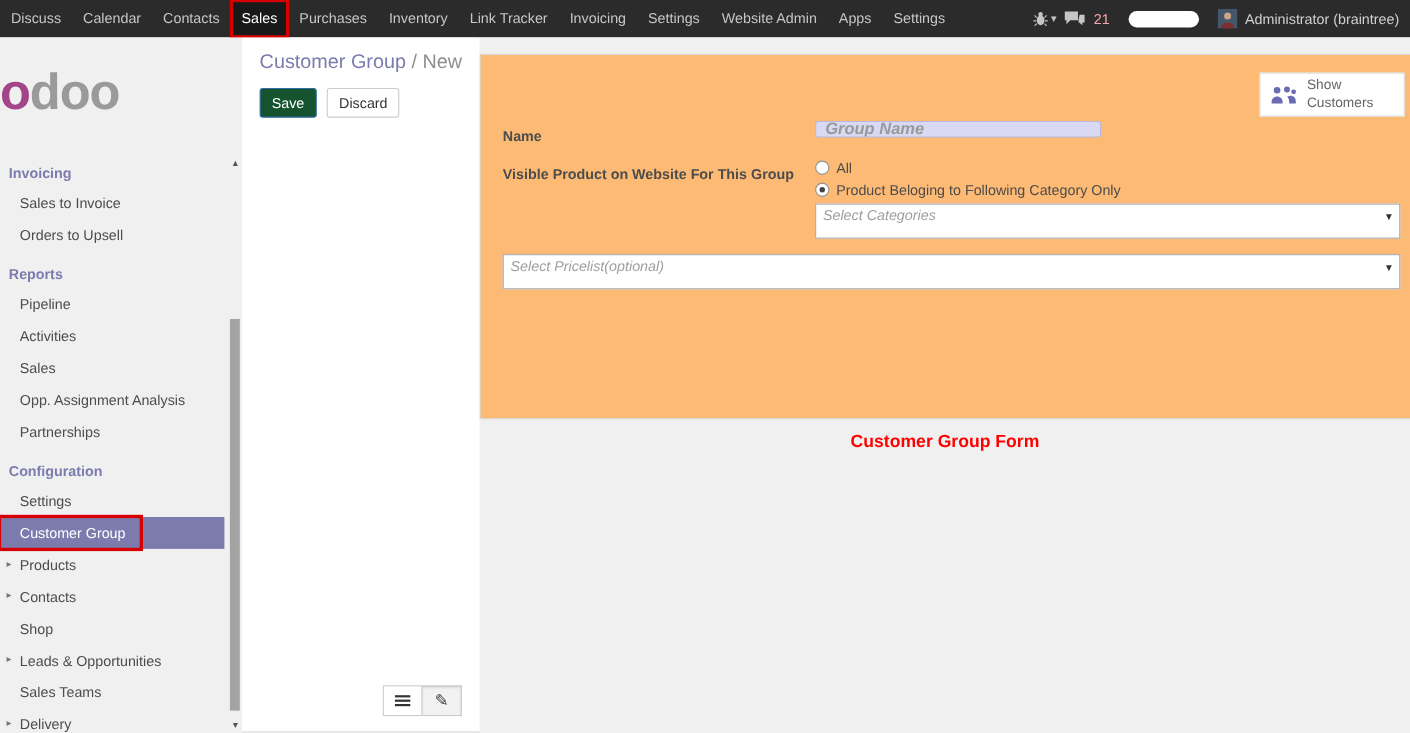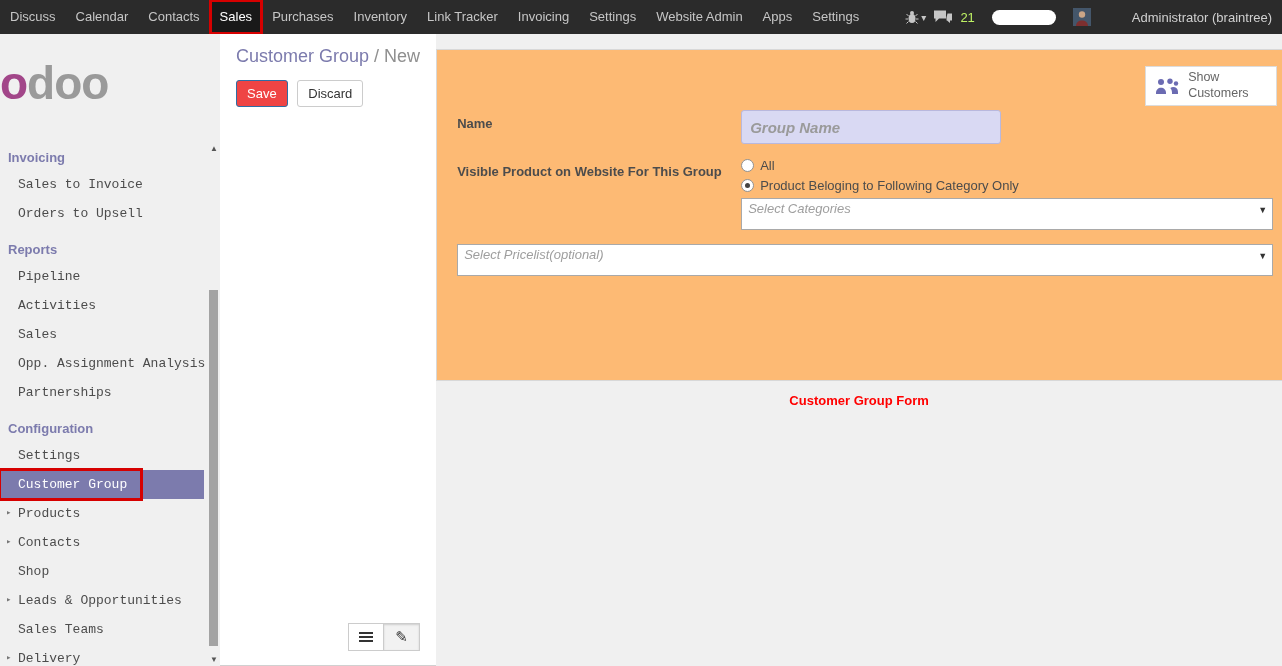--- a/index.html
+++ b/index.html
@@ -14,53 +14,53 @@
   .topbar {
     height:34px; background:#2b2b2b; display:flex; align-items:stretch;
     color:#c6c6c6;
   }
   .menu-item { padding:0 10px; line-height:34px; cursor:pointer; white-space:nowrap; }
   .menu-item.active { background:#191919; color:#fff; }
   .annotate-red { outline:3px solid #d60000; outline-offset:-2px; }
   .systray { margin-left:auto; display:flex; align-items:center; gap:7px; padding-right:10px; }
   .sys-icon { display:flex; align-items:center; cursor:pointer; }
   .caret-small { font-size:10px; color:#c6c6c6; margin-left:2px; }
-  .msg-count { color:#bef264;text-align:right; }
+  .msg-count { color:#fca5a5;text-align:right; }
   .pill { width:64px; height:15px; background:#ffffff; border-radius:8px; margin:0 10px; }
   .avatar { width:18px; height:18px; display:block; }
-  .user-name { color:#d0d0d0; white-space:nowrap;margin-left:34px; }
+  .user-name { color:#d0d0d0; white-space:nowrap; }
 
   
   .layout { display:flex; height:632px; }
 
   
   .sidebar { width:220px; flex:none; background:#f0f0f0; position:relative; }
   .logo { text-align:left; padding:22px 0 26px; font-weight:bold; font-size:46px;
           letter-spacing:-1px; color:#9a9a9a; cursor:default; }
   .logo .accent { color:#a24689; }
   .section-header { color:#7c7bad; font-weight:bold; padding:6px 0 5px 8px; margin-top:8px; }
-  .sidebar-item { padding:7px 0 7px 18px; color:#4c4c4c; position:relative; cursor:pointer;font-family:Liberation Mono, monospace; }
+  .sidebar-item { padding:7px 0 7px 18px; color:#4c4c4c; position:relative; cursor:pointer; }
   .sidebar-item .caret { position:absolute; left:6px; top:8px; font-size:9px; color:#777; }
   .sidebar-item.selected { padding:0; width:204px; background:#7c7bad; color:#fff; }
   .sidebar-item.selected .inner { display:inline-block; padding:7px 14px 7px 18px;
           outline:3px solid #d60000; outline-offset:-1px; }
   .sb-up { position:absolute; top:110px; right:2px; font-size:8px; color:#555; }
   .sb-down { position:absolute; bottom:2px; right:2px; font-size:8px; color:#555; }
   .sb-thumb { position:absolute; top:256px; right:2px; width:9px; height:356px; background:#a3a3a3; }
 
   
   .main { flex:1; display:flex; flex-direction:row; min-width:0; }
   .control-panel { background:#fff; border-bottom:1px solid #d0d0d0;
                    padding:12px 16px 14px; position:relative; }
   .breadcrumb { font-size:18px; color:#7c7bad; margin-bottom:13px; }
   .breadcrumb .link { cursor:pointer; }
   .breadcrumb .sep, .breadcrumb .current { color:#8f8f8f; }
   .btn { display:inline-block; font-size:13px; padding:5px 10px; border-radius:3px;
          border:1px solid #ccc; background:#fff; color:#333; cursor:pointer; }
-  .btn-primary { background:#ef4444; border-color:#2e6da4; color:#fff; margin-right:6px; }
+  .btn-primary { background:#14532d; border-color:#2e6da4; color:#fff; margin-right:6px; }
   .view-switcher { position:absolute; right:16px; bottom:14px; display:flex; }
   .vs-btn { width:36px; height:28px; border:1px solid #ccc; background:#fff;
             display:flex; align-items:center; justify-content:center; cursor:pointer; }
   .vs-btn + .vs-btn { border-left:none; }
   .vs-btn.active { background:#f2f2f2; box-shadow:inset 0 1px 2px rgba(0,0,0,.15); }
   .list-glyph { width:14px; height:2px; background:#333; box-shadow:0 4px 0 #333, 0 8px 0 #333;
                 transform:translateY(-4px); }
   .edit-glyph { font-size:15px; color:#333; font-style:normal; }
 
   
@@ -68,36 +68,36 @@
   .sheet { width:858px; margin:0 auto; background:#fdba74; border:1px solid #d8d8d8;
            min-height:332px; position:relative; padding:16px 20px 40px; }
   .show-customers { position:absolute; top:16px; right:16px; width:132px; height:40px;
            border:1px solid #dcdcdc; background:#fff; display:flex; align-items:center;
            gap:8px; padding:0 8px; color:#666; font-size:12.5px; cursor:pointer; }
   .sc-label { width:72px; line-height:1.25; }
   .o-row { display:flex; margin-bottom:14px; }
   .o-row.first { margin-top:44px; }
   .o-label { width:284px; flex:none; font-weight:bold; color:#4c4c4c; padding-top:6px; }
   .o-field { flex:1; min-width:0; }
-  .name-input { width:260px; height:34px; background:#d9d9f3; border:1px solid #b9b8dd;
+  .name-input { width:260px; height:15px; background:#d9d9f3; border:1px solid #b9b8dd;
            border-radius:3px; padding:0 8px; font-size:15px; color:#555;
            font-family:"Liberation Sans", sans-serif; outline:none; }
   .name-input::placeholder { color:#9a9a9a; font-style:italic; font-weight:bold; }
   .radio-row { display:flex; align-items:center; gap:6px; margin-bottom:5px; color:#4c4c4c; }
   .radio-dot { width:13px; height:13px; border-radius:50%; border:1px solid #919191;
            background:#fff; position:relative; flex:none; cursor:pointer; }
   .radio-dot.checked::after { content:""; position:absolute; left:3px; top:3px;
            width:5px; height:5px; border-radius:50%; background:#444; }
   .o-select { border:1px solid #a9a9a9; height:32px; line-height:20px; background:#fff;
            position:relative; padding:0 20px 0 6px; color:#9e9e9e; font-style:italic;
            cursor:pointer; overflow:hidden; white-space:nowrap; }
   .o-select .caret-down { position:absolute; right:5px; top:0; line-height:22px;
            color:#333; font-size:9px; font-style:normal; }
   .categories-select { margin-top:5px; }
-  .caption { text-align:center; color:#ff0000; font-weight:bold; font-size:13px; margin-top:12px; }
+  .caption { text-align:center; color:#ff0000; font-weight:bold; font-size:16px; margin-top:12px; }
 </style>
 </head>
 <body>
 
 <div class="topbar">
   <span class="menu-item">Discuss</span>
   <span class="menu-item">Calendar</span>
   <span class="menu-item">Contacts</span>
   <span class="menu-item active annotate-red">Sales</span>
   <span class="menu-item">Purchases</span>

